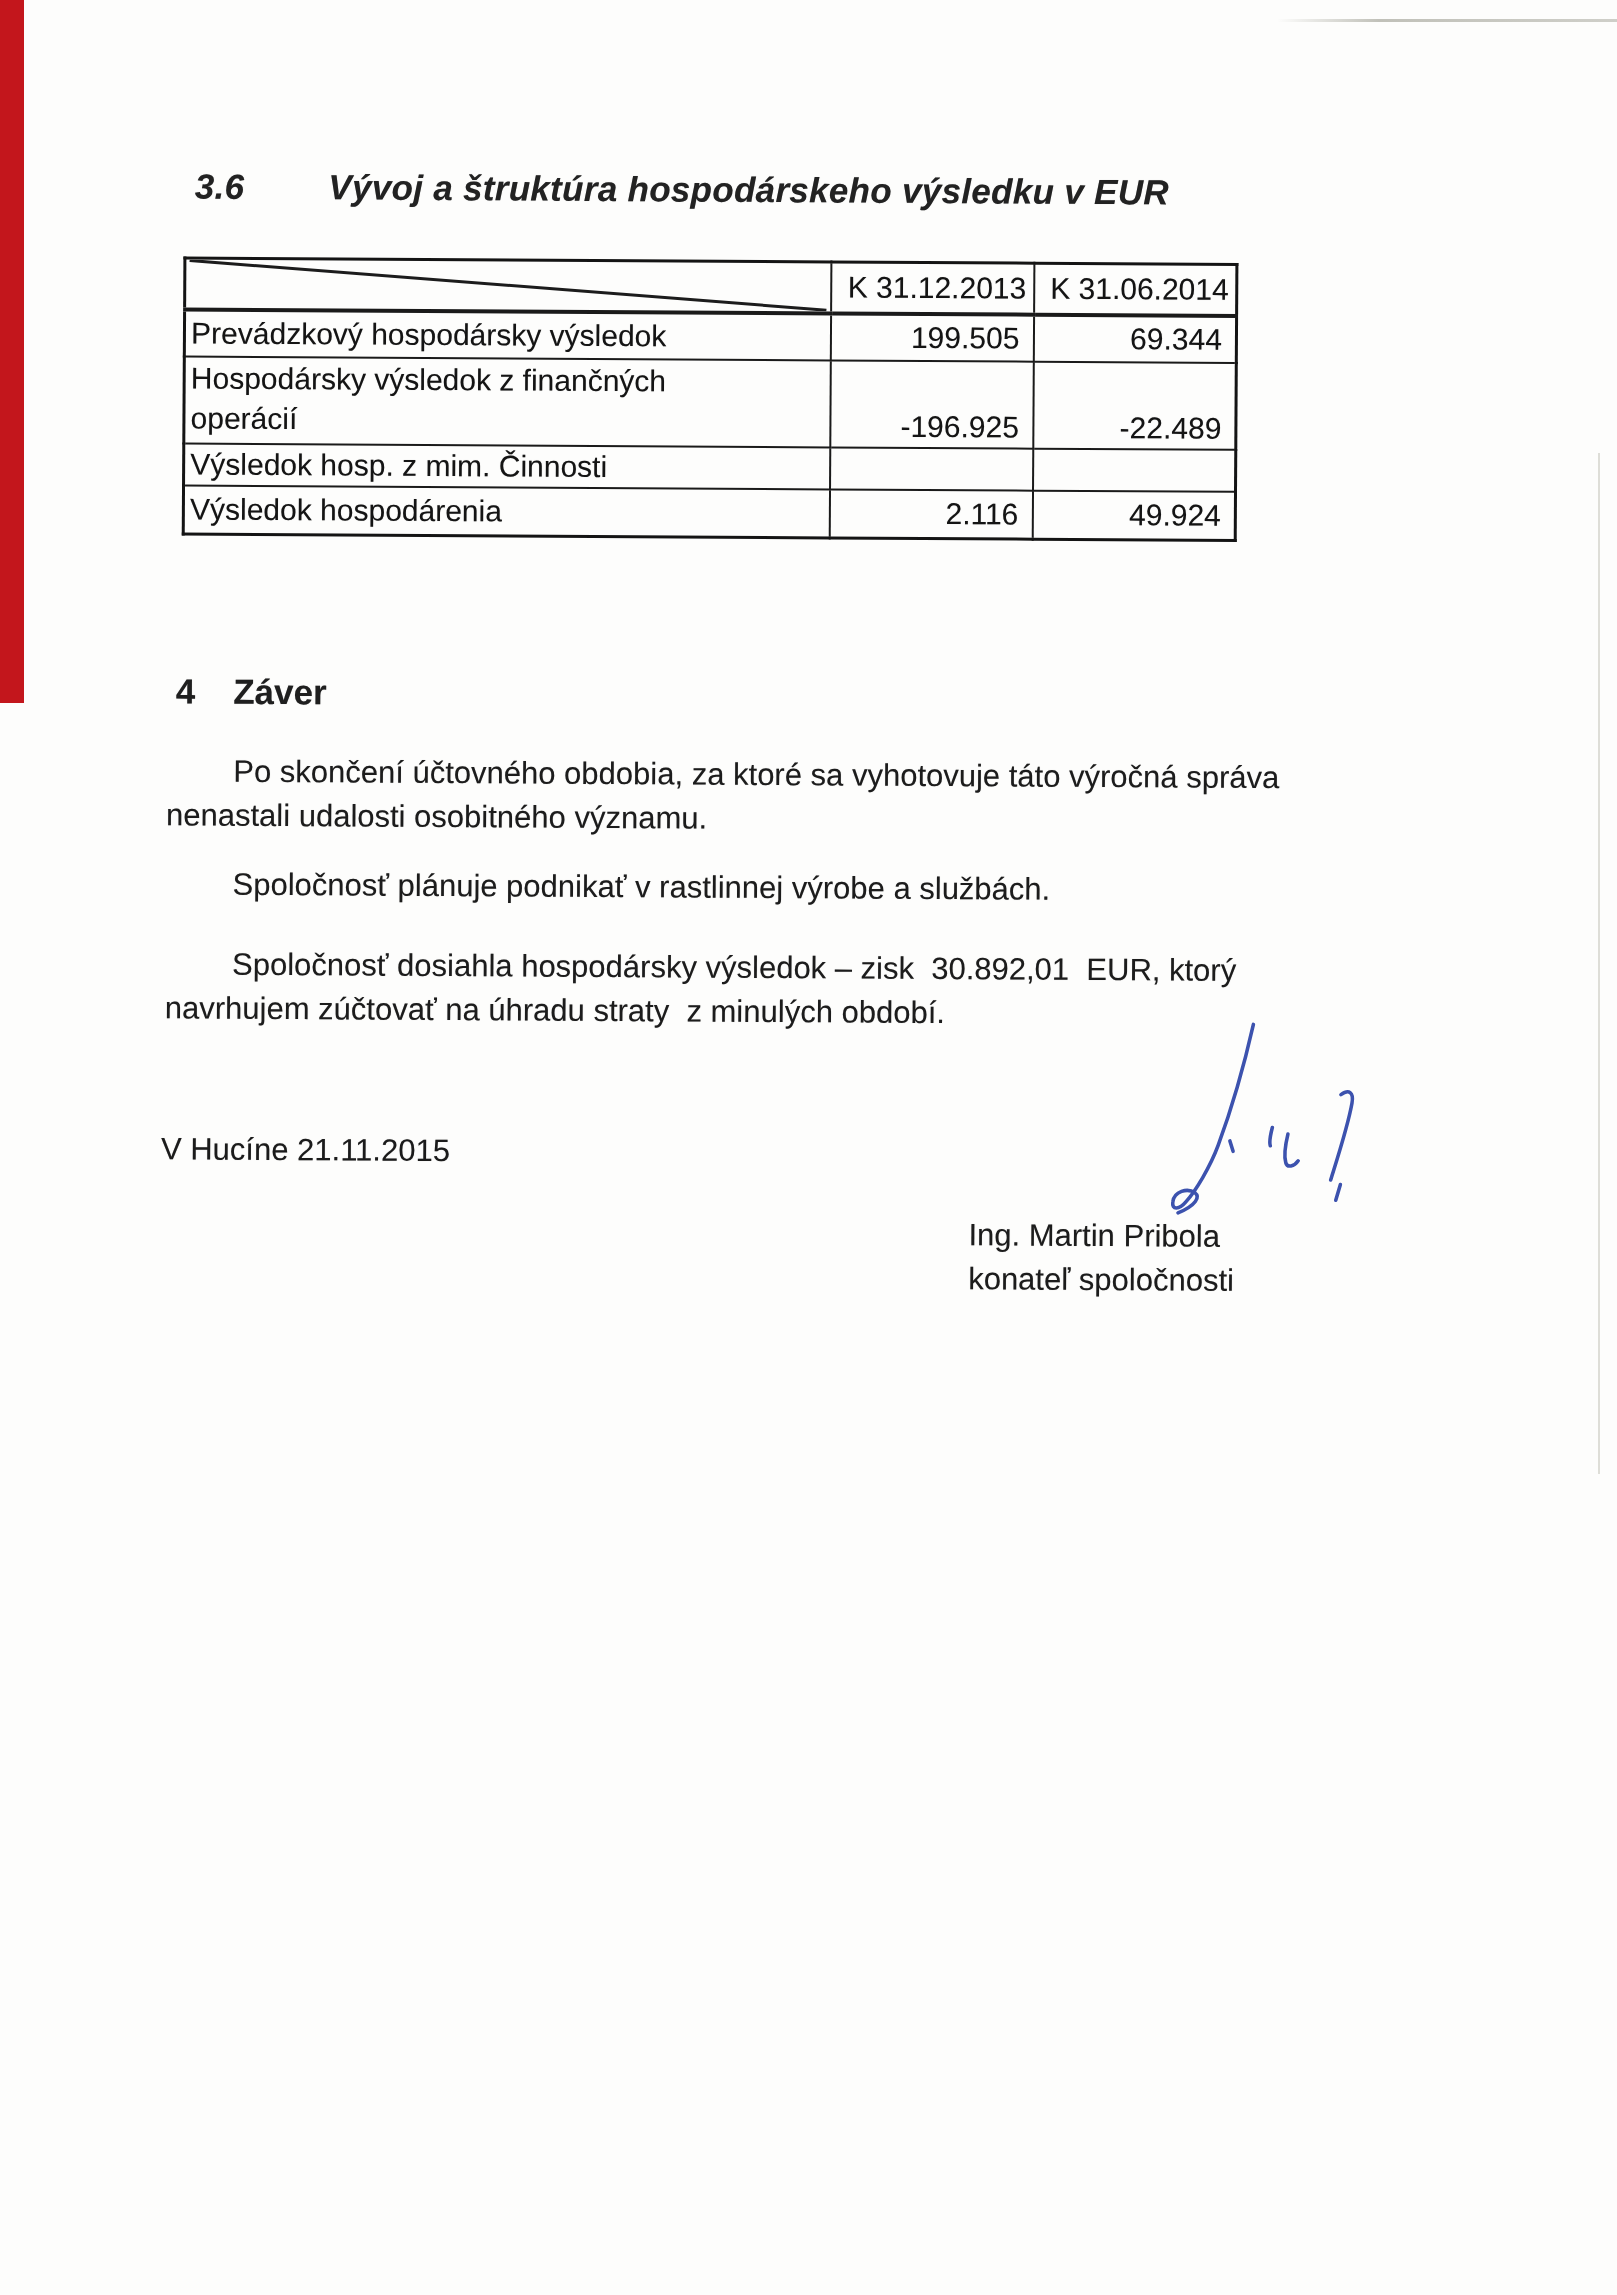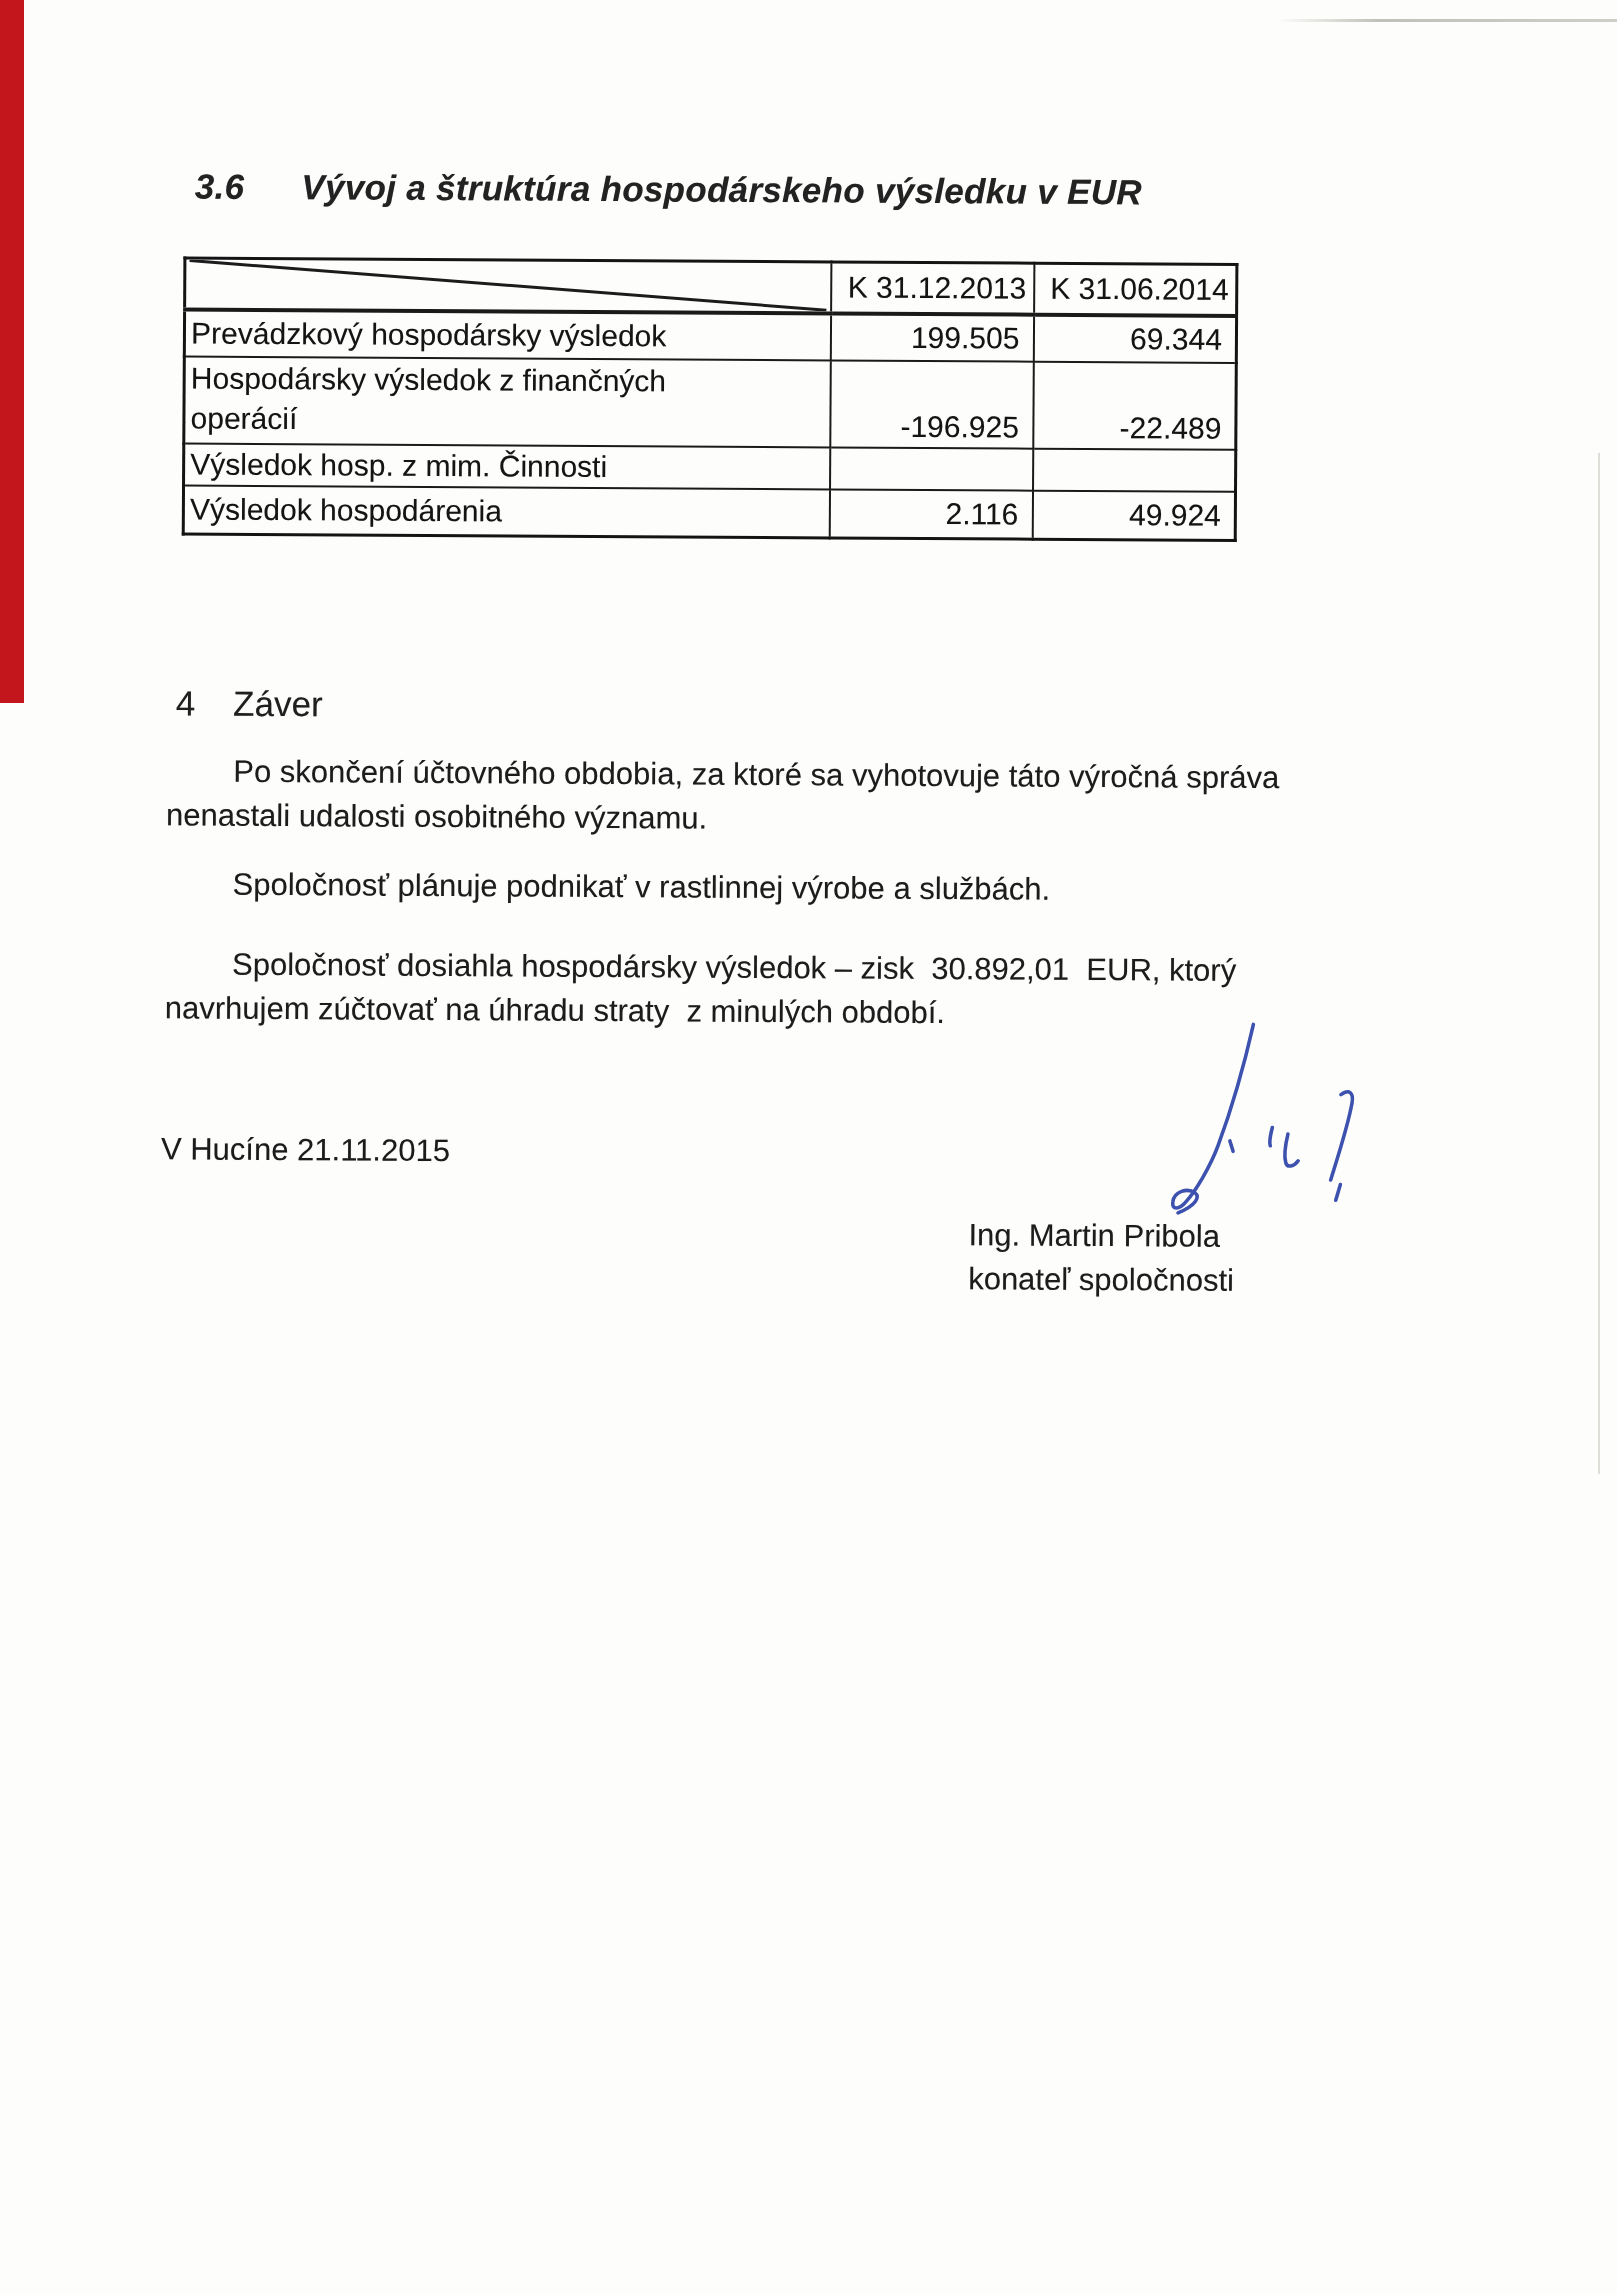--- a/index.html
+++ b/index.html
@@ -19,41 +19,41 @@
   }
   .right-scanline { position:absolute; left:1598px; top:453px; width:2px; height:1021px; background:#deded8; }
 
   
   #sheet { position:absolute; left:0; top:0; width:1617px; height:2295px;
            transform:rotate(0.35deg); transform-origin:274px 0;
            text-shadow:0 0 0.7px rgba(25,25,25,0.35); }
 
   .h36 { position:absolute; left:196px; top:167px; font-size:35px; font-weight:bold;
          font-style:italic; letter-spacing:0.3px; color:#222; white-space:nowrap; }
-  .h36 .num { display:inline-block; margin-right:57px; }
+  .h36 .num { display:inline-block; margin-right:84px; }
 
   table.results { position:absolute; left:185px; top:257px; width:1052px;
                   border-collapse:collapse; table-layout:fixed;
                   font-size:30px; color:#141414; border:3.3px solid #141414; }
   .results td { border:2.6px solid #1a1a1a; padding:0 6.5px; overflow:hidden; vertical-align:middle; }
   .results col.c1 { width:646px; } .results col.c2 { width:203px; } .results col.c3 { width:203px; }
   .results tr.hdr td { border-bottom-width:4.6px; height:48px; }
   .results td.blank { position:relative; padding:0; }
   .results td.hcell { text-align:right; padding-left:5.2px; white-space:nowrap; }
   .results td.lbl { padding-left:5.2px; white-space:nowrap; }
   .results td.val { text-align:right; padding-right:13px; }
   .results tr.r1 td { height:44px; }
   .results tr.r2 td { height:82px; }
   .results tr.r2 td.lbl { vertical-align:top; line-height:40px; padding-top:1.3px; white-space:normal; }
   .results tr.r2 td.val { vertical-align:bottom; padding-bottom:3px;border-radius:27px; }
   .results tr.r3 td { height:40px; }
   .results tr.r4 td { height:46px; }
   .diag { position:absolute; left:0; top:0; width:100%; height:100%; }
 
-  .h4 { position:absolute; left:180px; top:672px; font-size:35px; font-weight:normal; color:#1f1f1f; white-space:nowrap;margin-top:12px; }
+  .h4 { position:absolute; left:180px; top:672px; font-size:35px; font-weight:bold; color:#1f1f1f; white-space:nowrap; }
   .h4 .num { display:inline-block; margin-right:38px; }
 
   .para { position:absolute; font-size:31px; line-height:44px; color:#1c1c1c; }
   .para .line { white-space:pre; }
   .para .indent { padding-left:67px; }
   #para1 { left:171px; top:750px; }
   #para2 { left:171px; top:863px; }
   #para3 { left:171px; top:943px; }
 
   .place-date { position:absolute; left:168px; top:1132px; font-size:31px; white-space:nowrap; }

